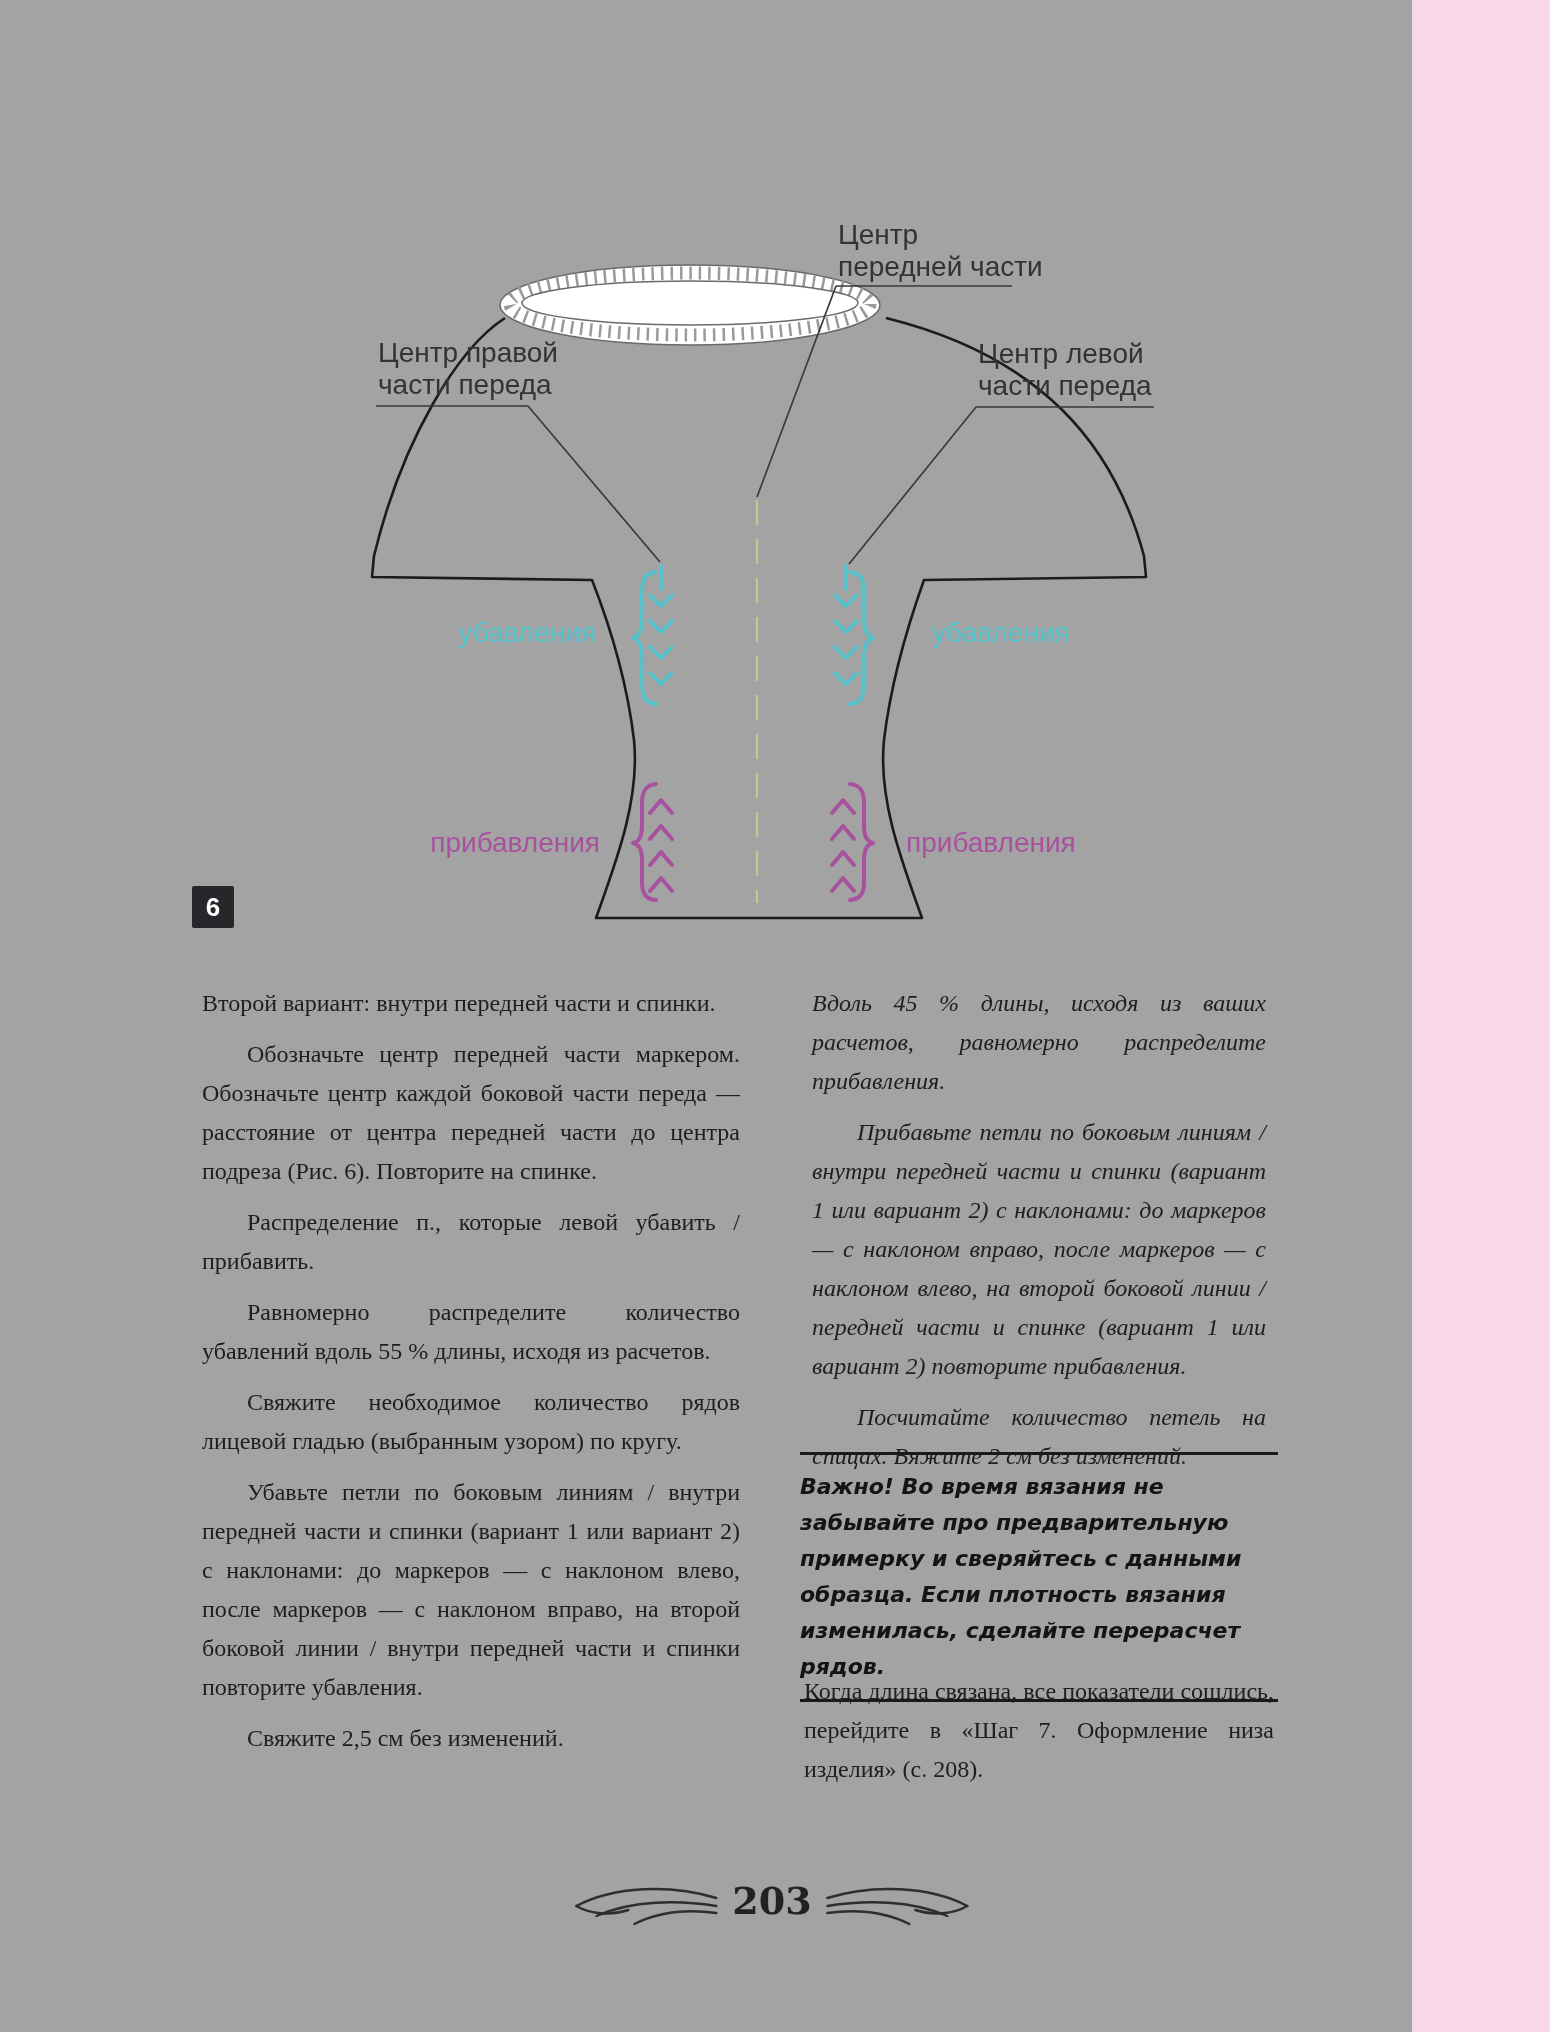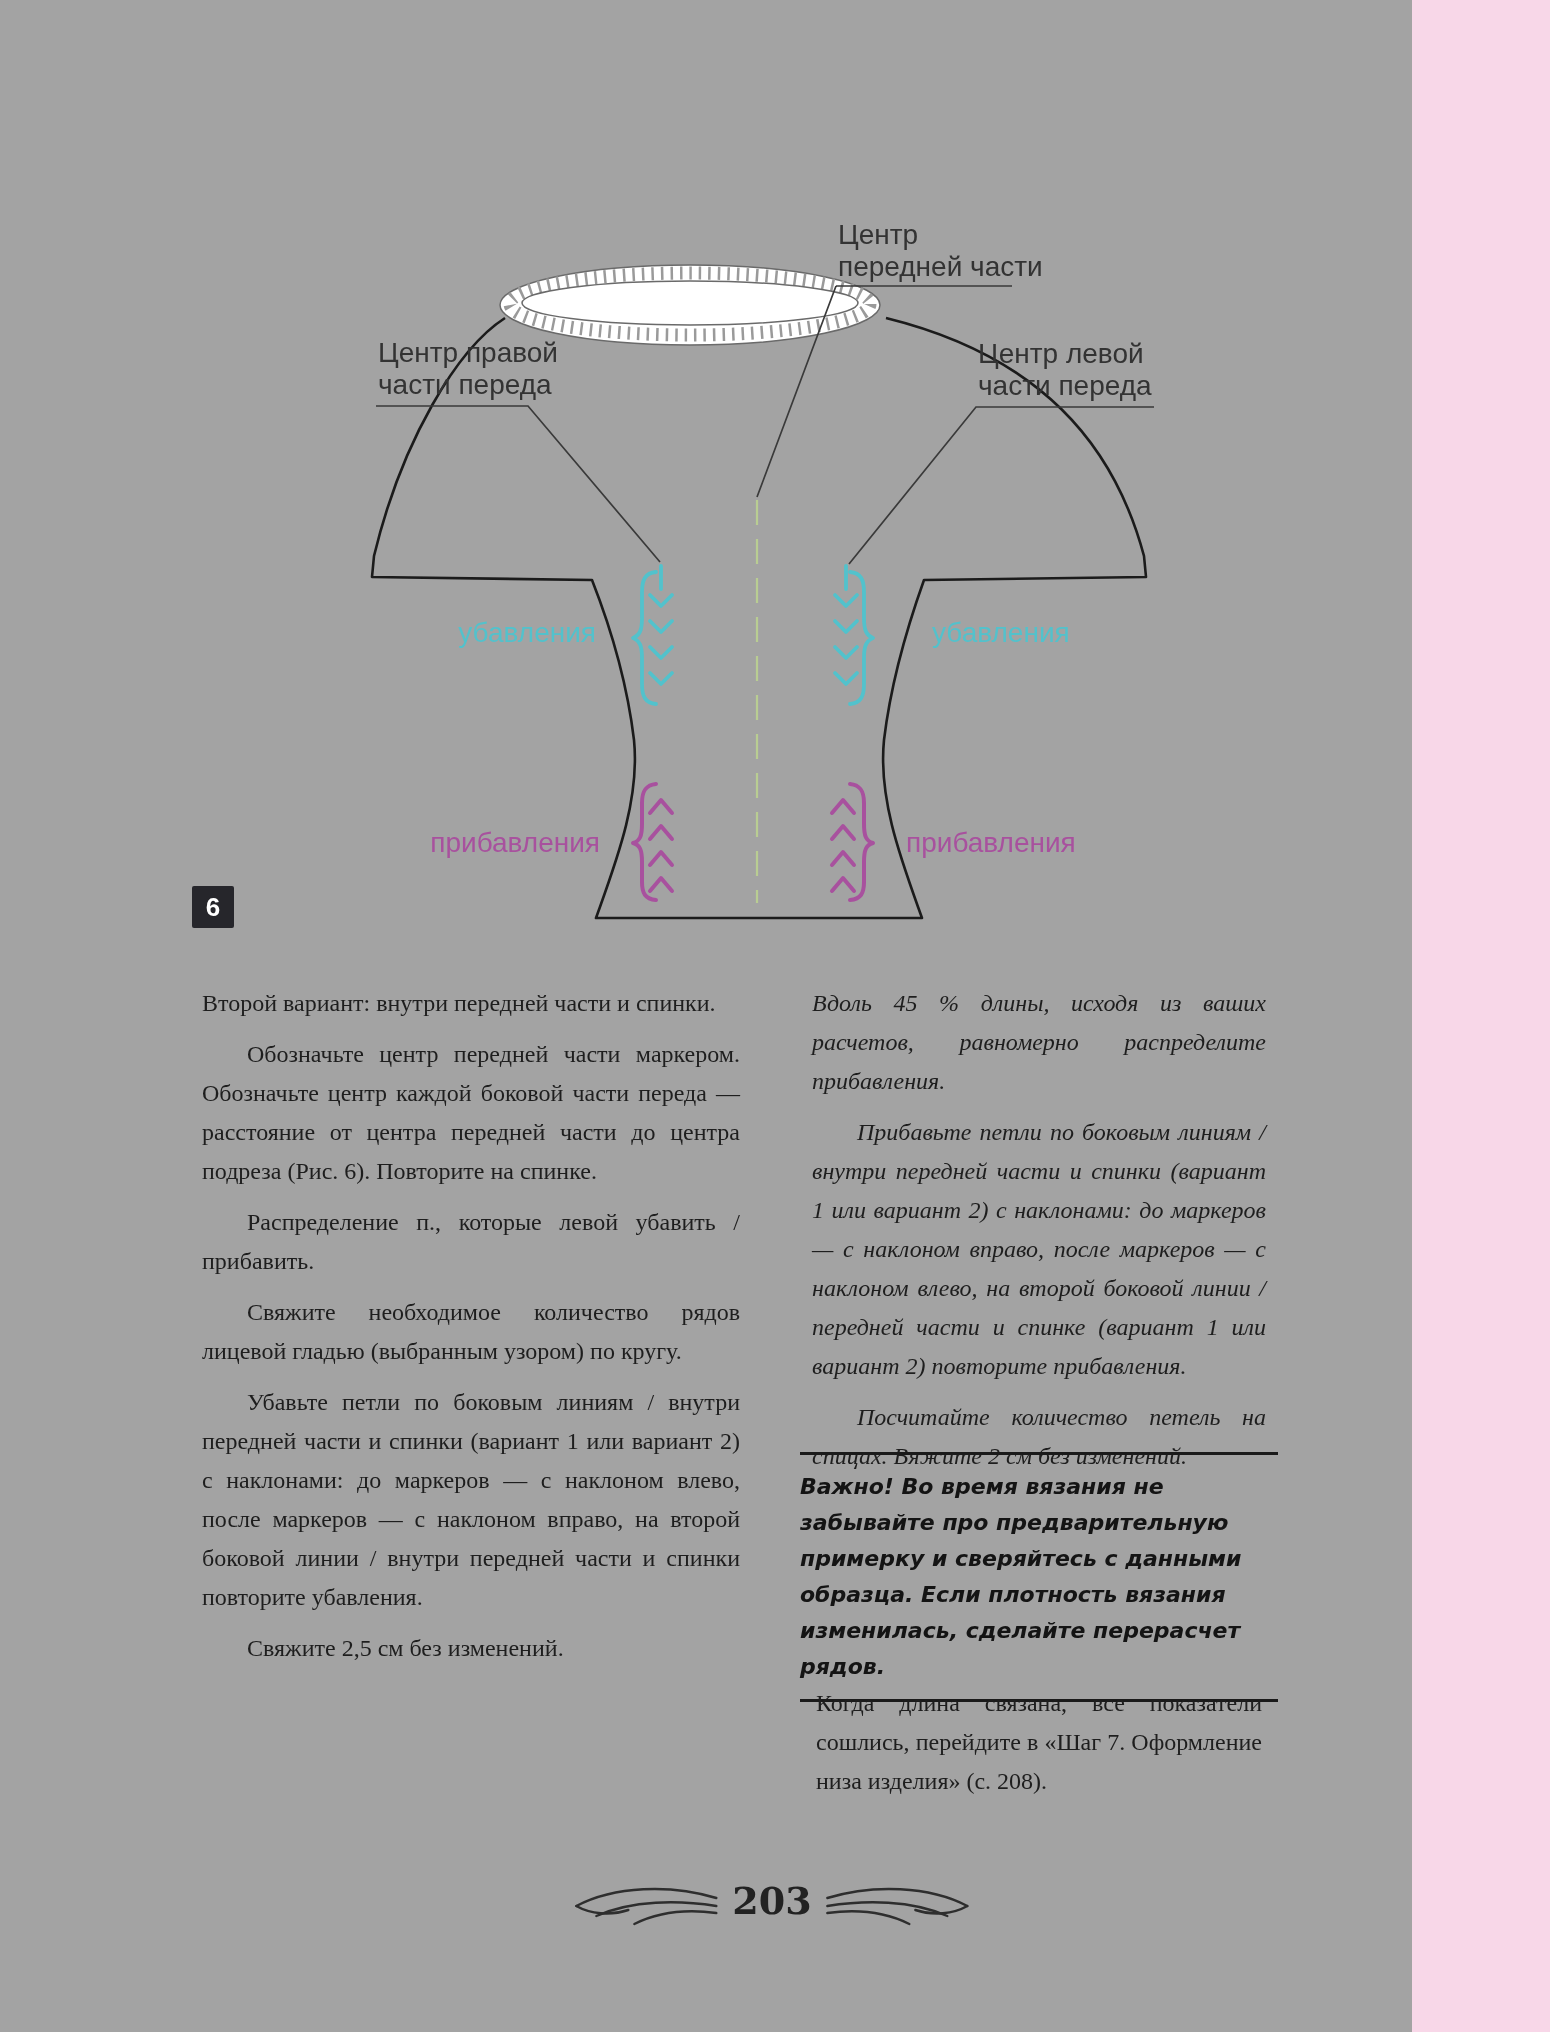--- a/index.html
+++ b/index.html
@@ -37,21 +37,21 @@
     padding:14px 0 14px 0;
     font-family:"DejaVu Sans", sans-serif;
     font-style:italic;font-weight:700;
     font-size:22px;line-height:36px;color:#141414;
     text-align:left;
   }
   .closing{
     position:absolute;left:800px;top:1668px;width:478px;
     font-size:24px;line-height:39px;text-align:justify;
   }
-  .closing p{margin:16px;}
+  .closing p{margin:4px;}
   .footer{
     position:absolute;left:772px;top:1882px;transform:translateX(-50%);
     display:flex;align-items:center;gap:12px;
   }
   .page-number{
     font-family:"DejaVu Serif", serif;font-weight:700;
     font-size:38px;color:#222222;line-height:1;
     padding-bottom:6px;
   }
   svg text{font-family:"Liberation Sans", sans-serif;}
@@ -135,20 +135,21 @@
     <text class="clabel" x="600" y="852" text-anchor="end" fill="#a8519e">прибавления</text>
     <text class="clabel" x="906" y="852" fill="#a8519e">прибавления</text>
   </svg>
 
   <div class="fig-badge">6</div>
 
   <div class="col col-left">
     <p>Второй вариант: внутри передней части и спинки.</p>
     <p class="ind">Обозначьте центр передней части маркером. Обозначьте центр каждой боковой части переда — расстояние от центра передней части до центра подреза (Рис. 6). Повторите на спинке.</p>
     <p class="ind">Распределение п., которые левой убавить / прибавить.</p>
+    <p class="ind">Равномерно распределите количество убавлений вдоль 55 % длины, исходя из расчетов.</p>
     <p class="ind">Свяжите необходимое количество рядов лицевой гладью (выбранным узором) по кругу.</p>
     <p class="ind">Убавьте петли по боковым линиям / внутри передней части и спинки (вариант 1 или вариант 2) с наклонами: до маркеров — с наклоном влево, после маркеров — с наклоном вправо, на второй боковой линии / внутри передней части и спинки повторите убавления.</p>
     <p class="ind">Свяжите 2,5 см без изменений.</p>
   </div>
 
   <div class="col col-right">
     <p>Вдоль 45 % длины, исходя из ваших расчетов, равномерно распределите прибавления.</p>
     <p class="ind">Прибавьте петли по боковым линиям / внутри передней части и спинки (вариант 1 или вариант 2) с наклонами: до маркеров — с наклоном вправо, после маркеров — с наклоном влево, на второй боковой линии / передней части и спинке (вариант 1 или вариант 2) повторите прибавления.</p>
     <p class="ind">Посчитайте количество петель на спицах. Вяжите 2 см без изменений.</p>
   </div>

